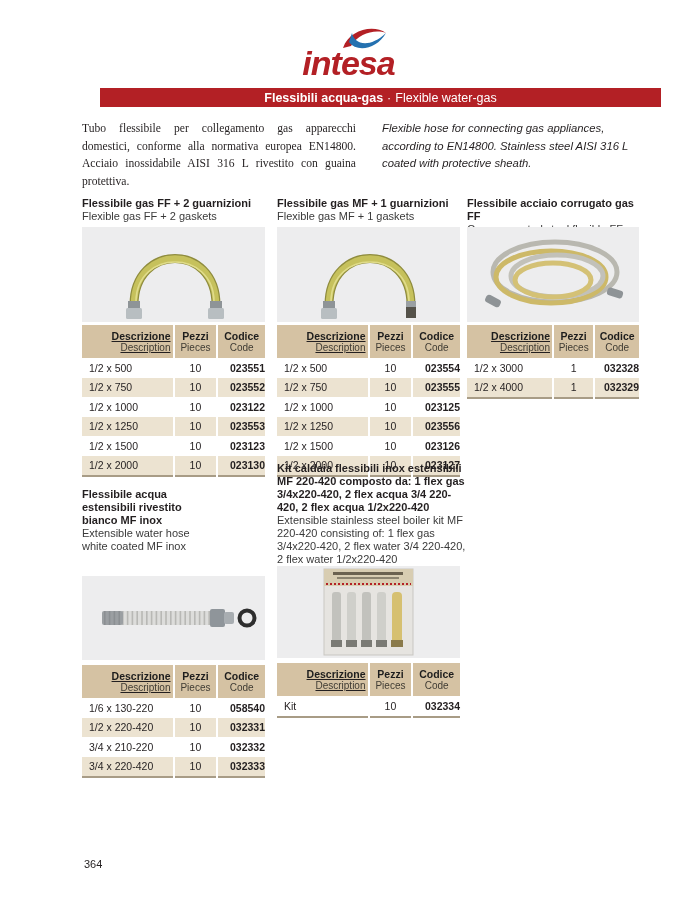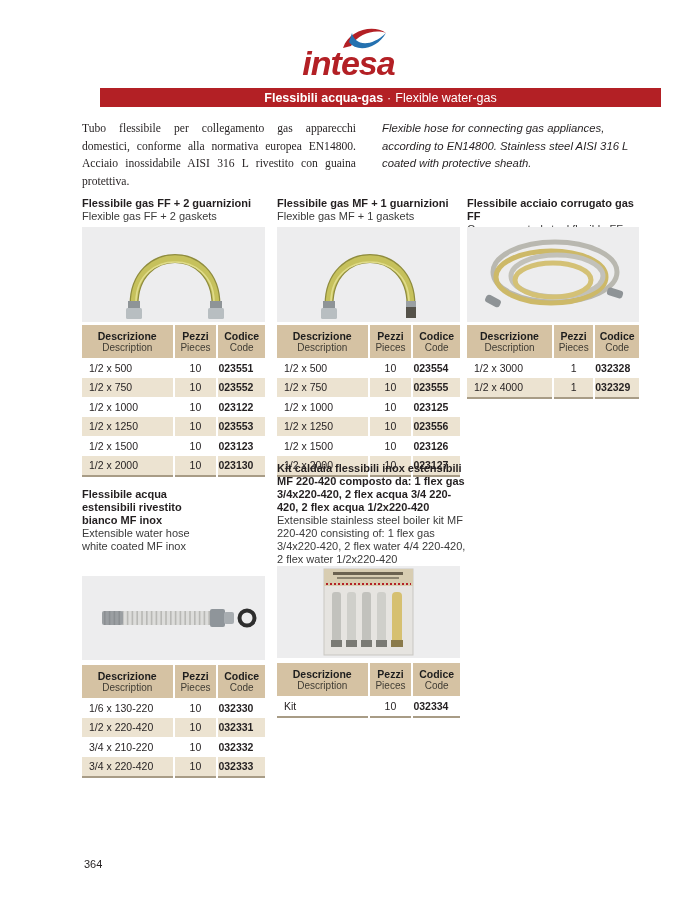--- a/index.html
+++ b/index.html
@@ -31,26 +31,26 @@
   .photo svg{display:block;}
 
   
   table.ptable{position:absolute;border-collapse:collapse;table-layout:fixed;font-size:10.5px;border-bottom:2.5px solid #a89c86;}
   .ptable col.c-desc{width:50%;}
   .ptable col.c-pcs{width:24%;}
   .ptable col.c-code{width:26%;}
   .ptable th{background:#d5c2a3;vertical-align:middle;padding:4px 2px;height:25px;}
   .ptable th .h-it{display:block;font-weight:bold;font-size:10.5px;line-height:11px;color:#1d1d1d;}
   .ptable th .h-en{display:block;font-weight:normal;font-size:10px;line-height:11px;color:#3f3b33;}
-  .ptable th.h-desc{text-align:center;}
+  .ptable th.h-desc{text-align:right;text-decoration:underline;}
   .ptable th.h-pcs,.ptable th.h-code{text-align:center;}
   .ptable td{height:19.5px;padding:0;}
   .ptable td.d{text-align:left;padding-left:7px;}
   .ptable td.p{text-align:center;}
-  .ptable td.c{text-align:left;font-weight:bold;}
+  .ptable td.c{text-align:right;font-weight:bold;}
   .ptable tbody tr:nth-child(even){background:#ece3d1;}
   .ptable th + th, .ptable td + td{border-left:2px solid #fff;}
 
   .pagenum{left:84px;top:858px;font-size:11px;}
 </style>
 </head>
 <body>
 
 <div class="abs logo-wrap">
   <svg class="logo-swoosh" width="52" height="30" viewBox="0 0 52 30">
@@ -265,21 +265,21 @@
       </tr>
   </tbody>
 </table>
 
 <div class="abs sec-title" style="left:82px;top:488px;width:132px;">
   <span class="t-it">Flessibile acqua estensibili rivestito bianco MF inox</span>
   <span class="t-en">Extensible water hose white coated MF inox</span>
 </div>
 <div class="abs sec-title" style="left:277px;top:462px;width:192px;">
   <span class="t-it">Kit caldaia flessibili inox estensibili MF 220-420 composto da: 1 flex gas 3/4x220-420, 2 flex acqua 3/4 220-420, 2 flex acqua 1/2x220-420</span>
-  <span class="t-en">Extensible stainless steel boiler kit MF 220-420 consisting of: 1 flex gas 3/4x220-420, 2 flex water 4/4 220-420, 2 flex water 1/2x220-420</span>
+  <span class="t-en">Extensible stainless steel boiler kit MF 220-420 consisting of: 1 flex gas 3/4x220-420, 2 flex water 3/4 220-420, 2 flex water 1/2x220-420</span>
 </div>
 
 <div class="abs photo" style="left:82px;top:576px;width:183px;height:84px;">
   <svg width="183" height="84" viewBox="0 0 183 84">
     <rect width="183" height="84" fill="#ededee"></rect>
     <line x1="40" y1="42" x2="128" y2="42" stroke="#dddddb" stroke-width="14"></line>
     <line x1="40" y1="42" x2="128" y2="42" stroke="#b8b8b5" stroke-width="14" stroke-dasharray="1.6 3.2"></line>
     <rect x="20" y="35" width="21" height="14" rx="2" fill="#9b9fa2"></rect>
     <line x1="22" y1="42" x2="40" y2="42" stroke="#7d8184" stroke-width="14" stroke-dasharray="1.6 3.2" opacity="0.5"></line>
     <rect x="128" y="33" width="15" height="18" rx="2" fill="#8f959a"></rect>
@@ -329,21 +329,21 @@
       <th class="h-code">
           <span class="h-it">Codice</span>
           <span class="h-en">Code</span>
         </th>
     </tr>
   </thead>
   <tbody>
     <tr>
         <td class="d">1/6 x 130-220</td>
         <td class="p">10</td>
-        <td class="c">032330</td>
+        <td class="c">058540</td>
       </tr>
     <tr>
         <td class="d">1/2 x 220-420</td>
         <td class="p">10</td>
         <td class="c">032331</td>
       </tr>
     <tr>
         <td class="d">3/4 x 210-220</td>
         <td class="p">10</td>
         <td class="c">032332</td>

